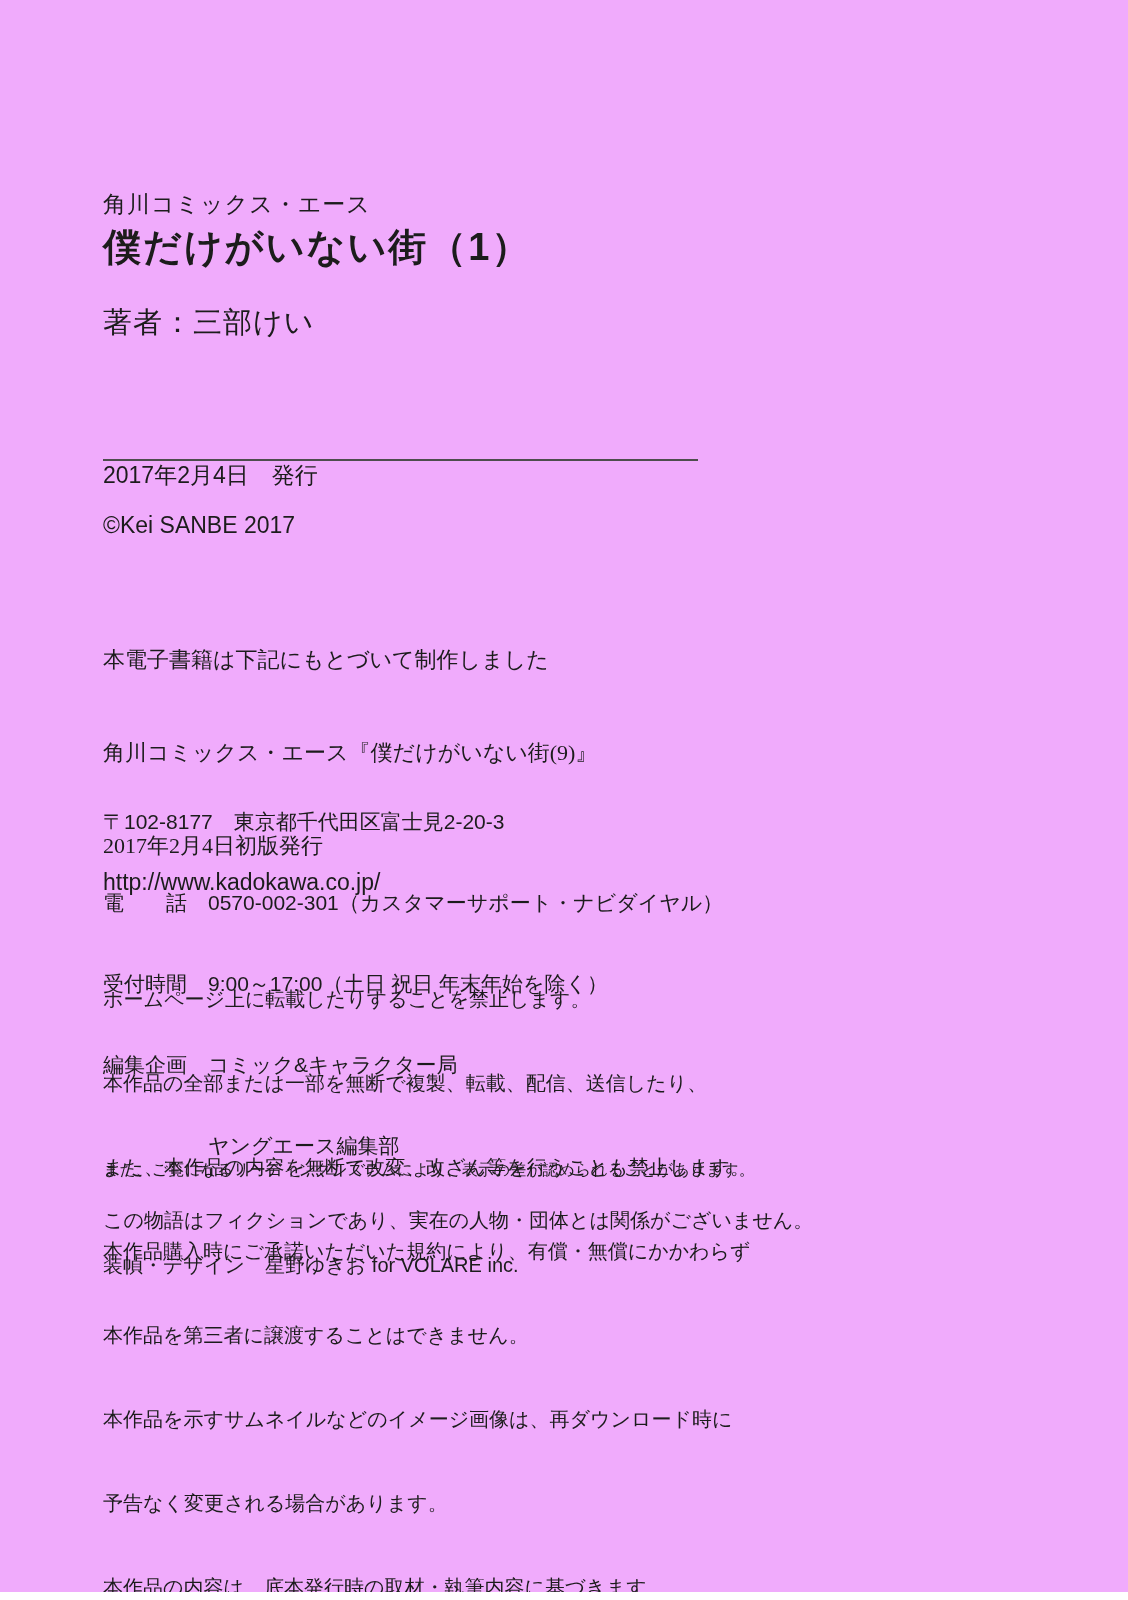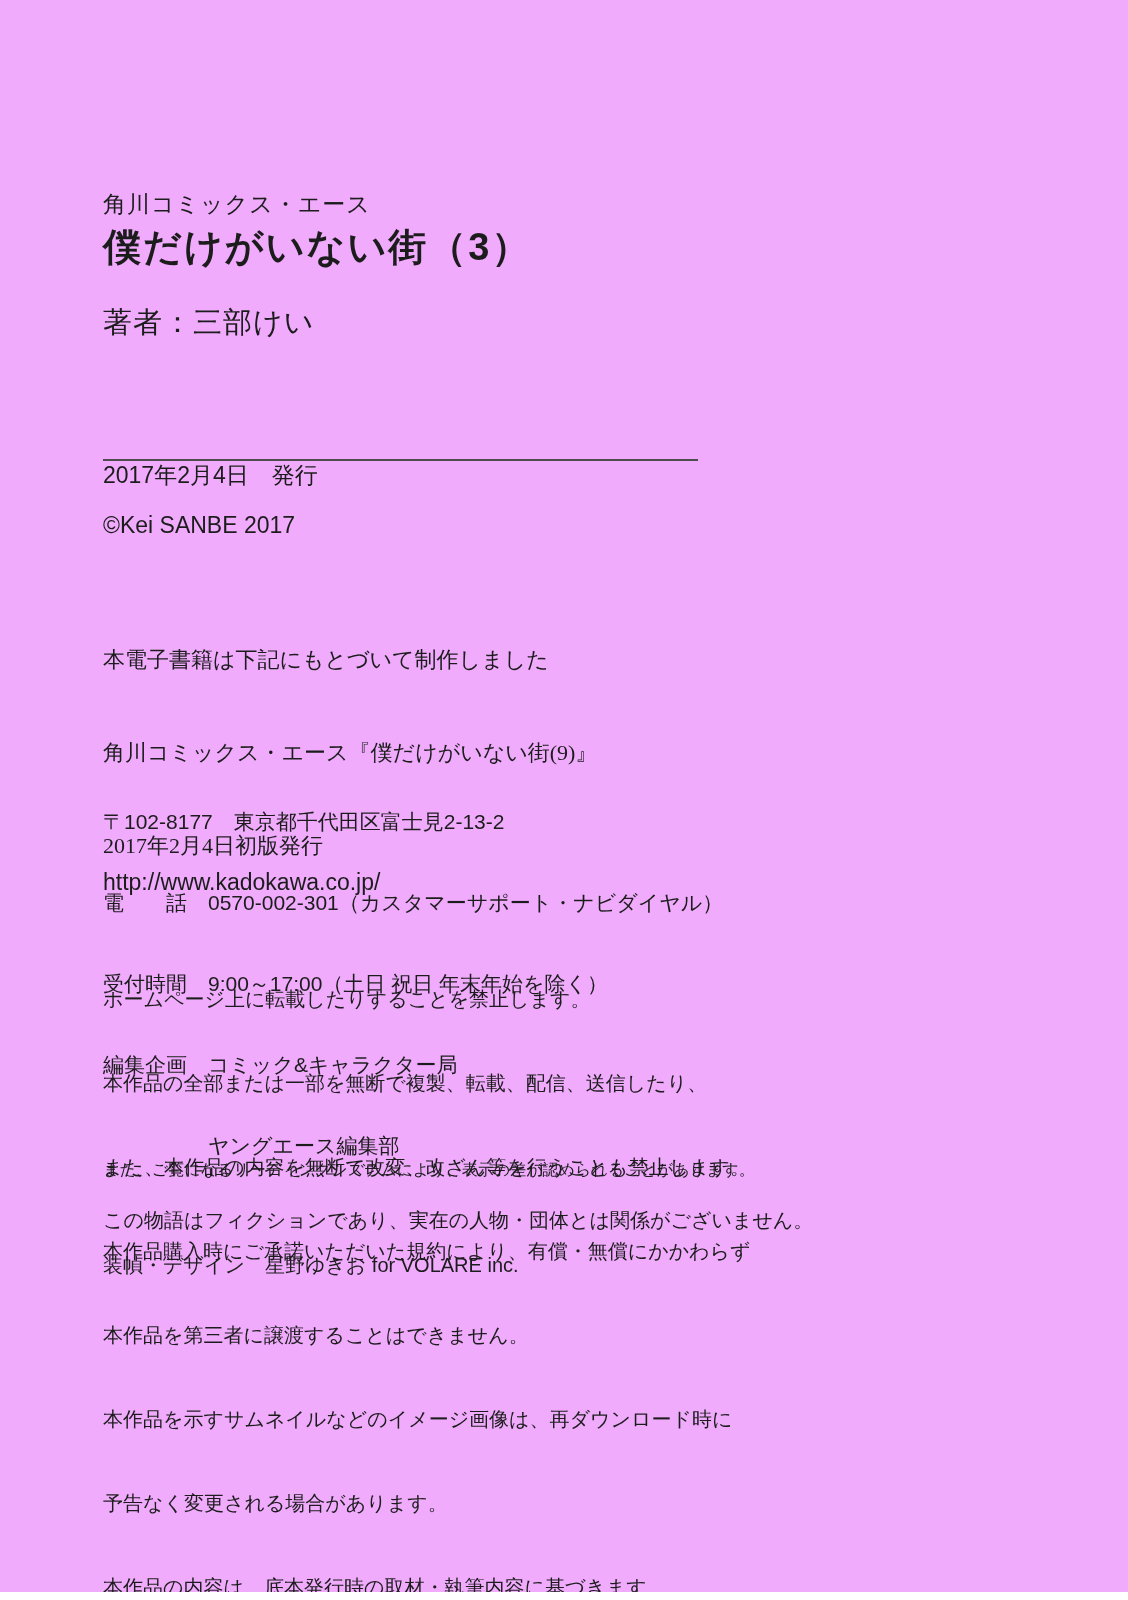--- a/index.html
+++ b/index.html
@@ -89,39 +89,39 @@
     font-size: 20px;
   }
 </style>
 </head>
 <body>
 
 <div class="page">
 
   <div class="block imprint-label">角川コミックス・エース</div>
 
-  <div class="block book-title">僕だけがいない街（3）</div>
+  <div class="block book-title">僕だけがいない街（1）</div>
 
   <div class="block author-line">著者：三部けい</div>
 
   <div class="block divider-rule"></div>
 
   <div class="block pub-date">2017年2月4日　発行</div>
 
   <div class="block copyright-line">©Kei SANBE 2017</div>
 
   <div class="block source-note">
     <div>本電子書籍は下記にもとづいて制作しました</div>
     <div>角川コミックス・エース『僕だけがいない街(9)』</div>
     <div>2017年2月4日初版発行</div>
   </div>
 
 
   <div class="block contact-block">
-    <div>〒102-8177　東京都千代田区富士見2-13-2</div>
+    <div>〒102-8177　東京都千代田区富士見2-20-3</div>
     <div>電　　話　0570-002-301（カスタマーサポート・ナビダイヤル）</div>
     <div>受付時間　9:00～17:00（土日 祝日 年末年始を除く）</div>
     <div>編集企画　コミック&amp;キャラクター局</div>
     <div>　　　　　ヤングエース編集部</div>
   </div>
 
   <div class="block website-url">http://www.kadokawa.co.jp/</div>
 
   <div class="block legal-block">
     <div>ホームページ上に転載したりすることを禁止します。</div>

